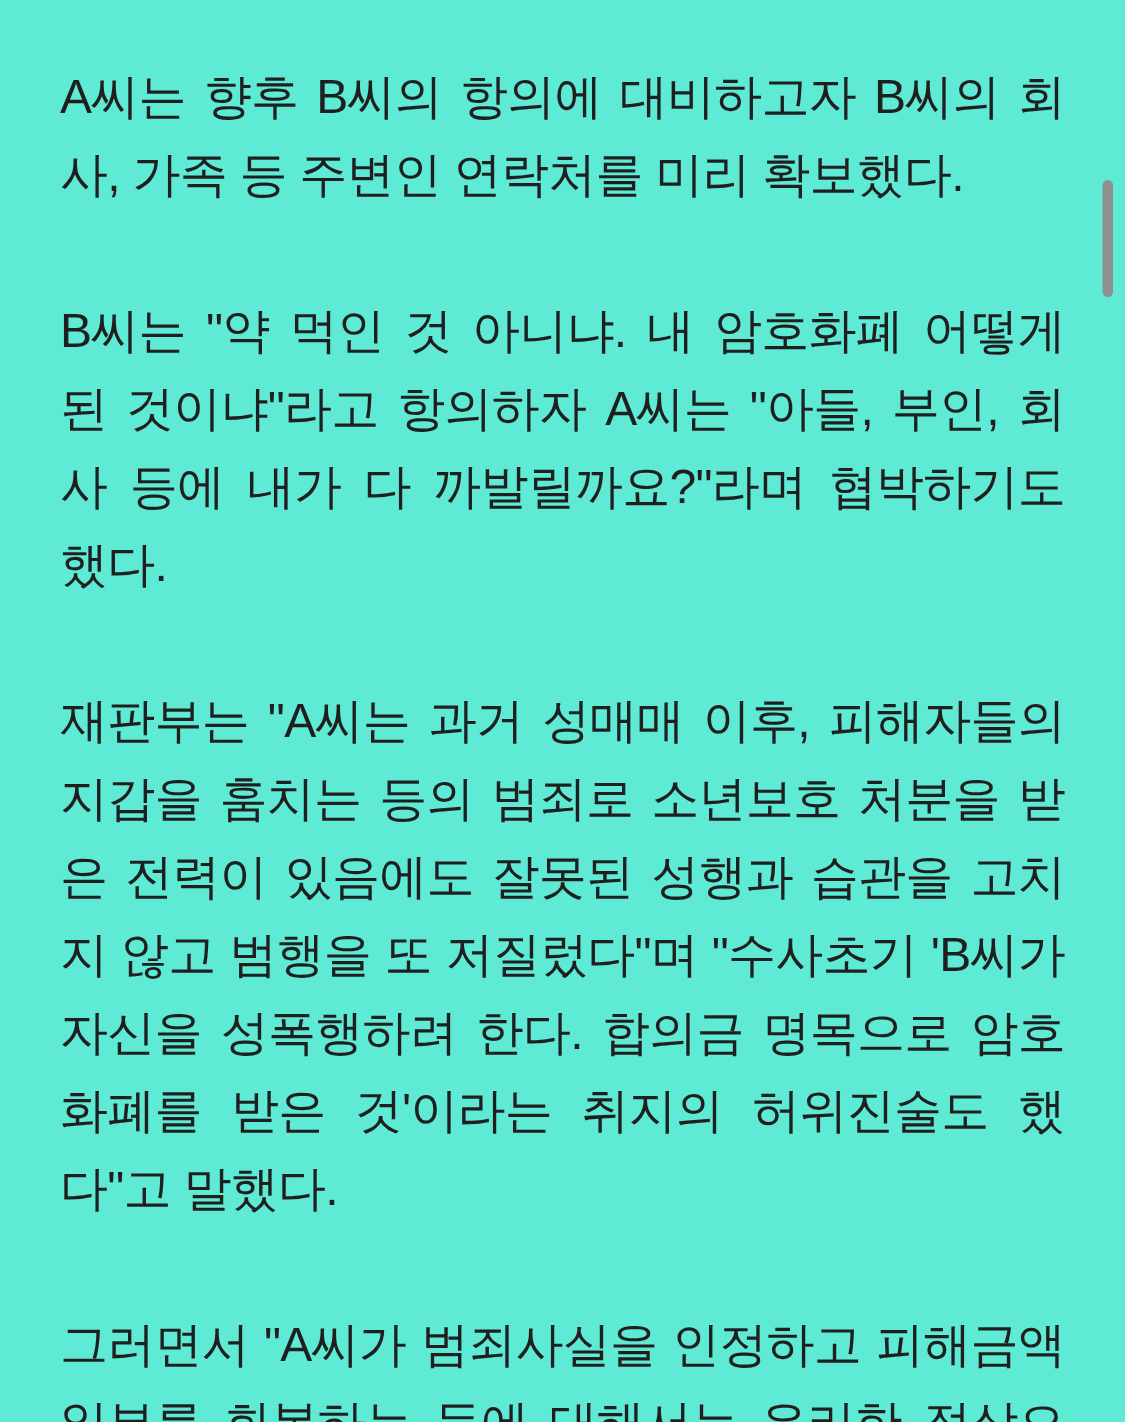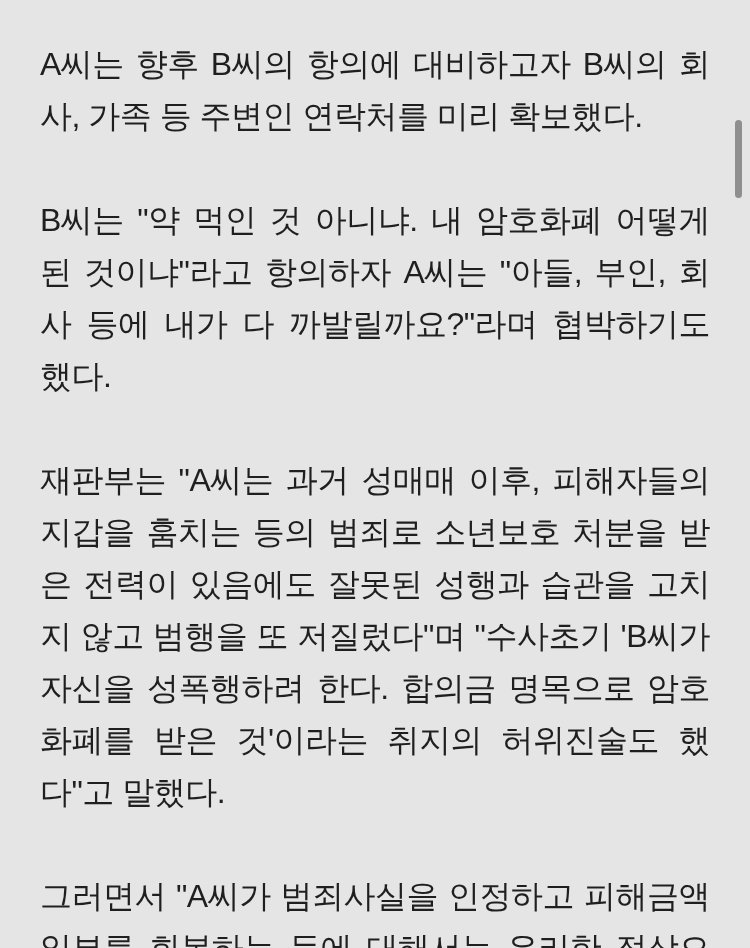--- a/index.html
+++ b/index.html
@@ -11,21 +11,21 @@
     height: 948px;
     background: #ffffff;
     overflow: hidden;
     position: relative;
     font-family: "Liberation Sans", "DejaVu Sans", sans-serif;
   }
   .page {
     width: 750px;
     height: 948px;
     position: relative;
-    background: #e5e5e5;
+    background: #5eead4;
   }
   .article {
     padding: 38px 40px 0 40px;
     box-sizing: border-box;
   }
   .para {
     margin: 0 0 52px 0;
     font-size: 32px;
     line-height: 52px;
     font-weight: 400;

